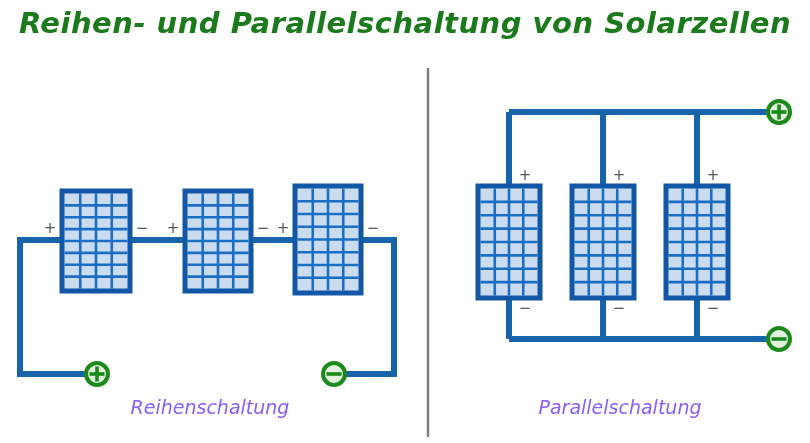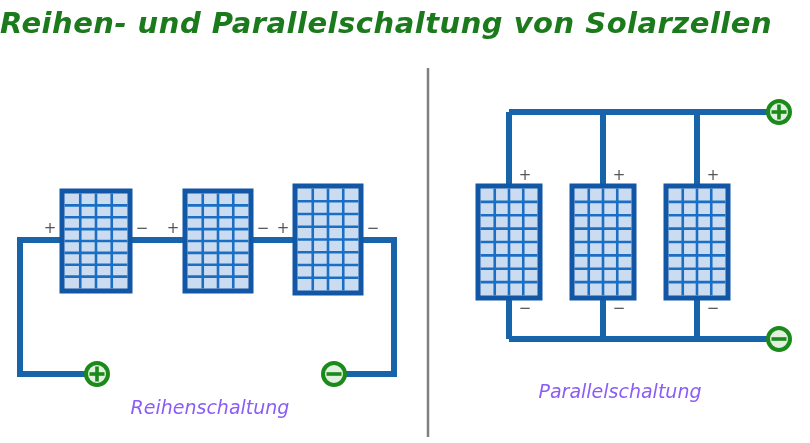--- a/index.html
+++ b/index.html
@@ -1,36 +1,36 @@
 <!DOCTYPE html>
 <html><head>
 <meta charset="utf-8">
 <style>
   html,body{margin:0;padding:0;background:#ffffff;}
   body{width:810px;height:443px;overflow:hidden;
        font-family:"DejaVu Sans", sans-serif;}
   #stage{position:relative;width:810px;height:443px;background:#fff;}
   .title{
-    position:absolute;left:0;top:6px;width:810px;text-align:left;
+    position:absolute;left:0;top:6px;width:810px;text-align:center;
     font-family:"DejaVu Sans", sans-serif;
     font-size:29px;font-weight:bold;font-style:italic;
     letter-spacing:0.5px;
     color:#1b7a1b;
     white-space:nowrap;
   }
   .caption{
     position:absolute;
     font-family:"DejaVu Sans", sans-serif;
     font-size:19px;font-style:italic;
     color:#8b5cf6;
     white-space:nowrap;
     text-align:center;
   }
   #cap-series{left:40px;top:396px;width:340px;}
-  #cap-parallel{left:450px;top:380px;width:340px;}
+  #cap-parallel{left:450px;top:396px;width:340px;}
   svg{position:absolute;left:0;top:0;}
 </style>
 </head>
 <body>
 
 <div id="stage">
 
   <div class="title">Reihen- und Parallelschaltung von Solarzellen</div>
 
   <svg id="art" width="810" height="443" viewBox="0 0 810 443" xmlns="http://www.w3.org/2000/svg">

